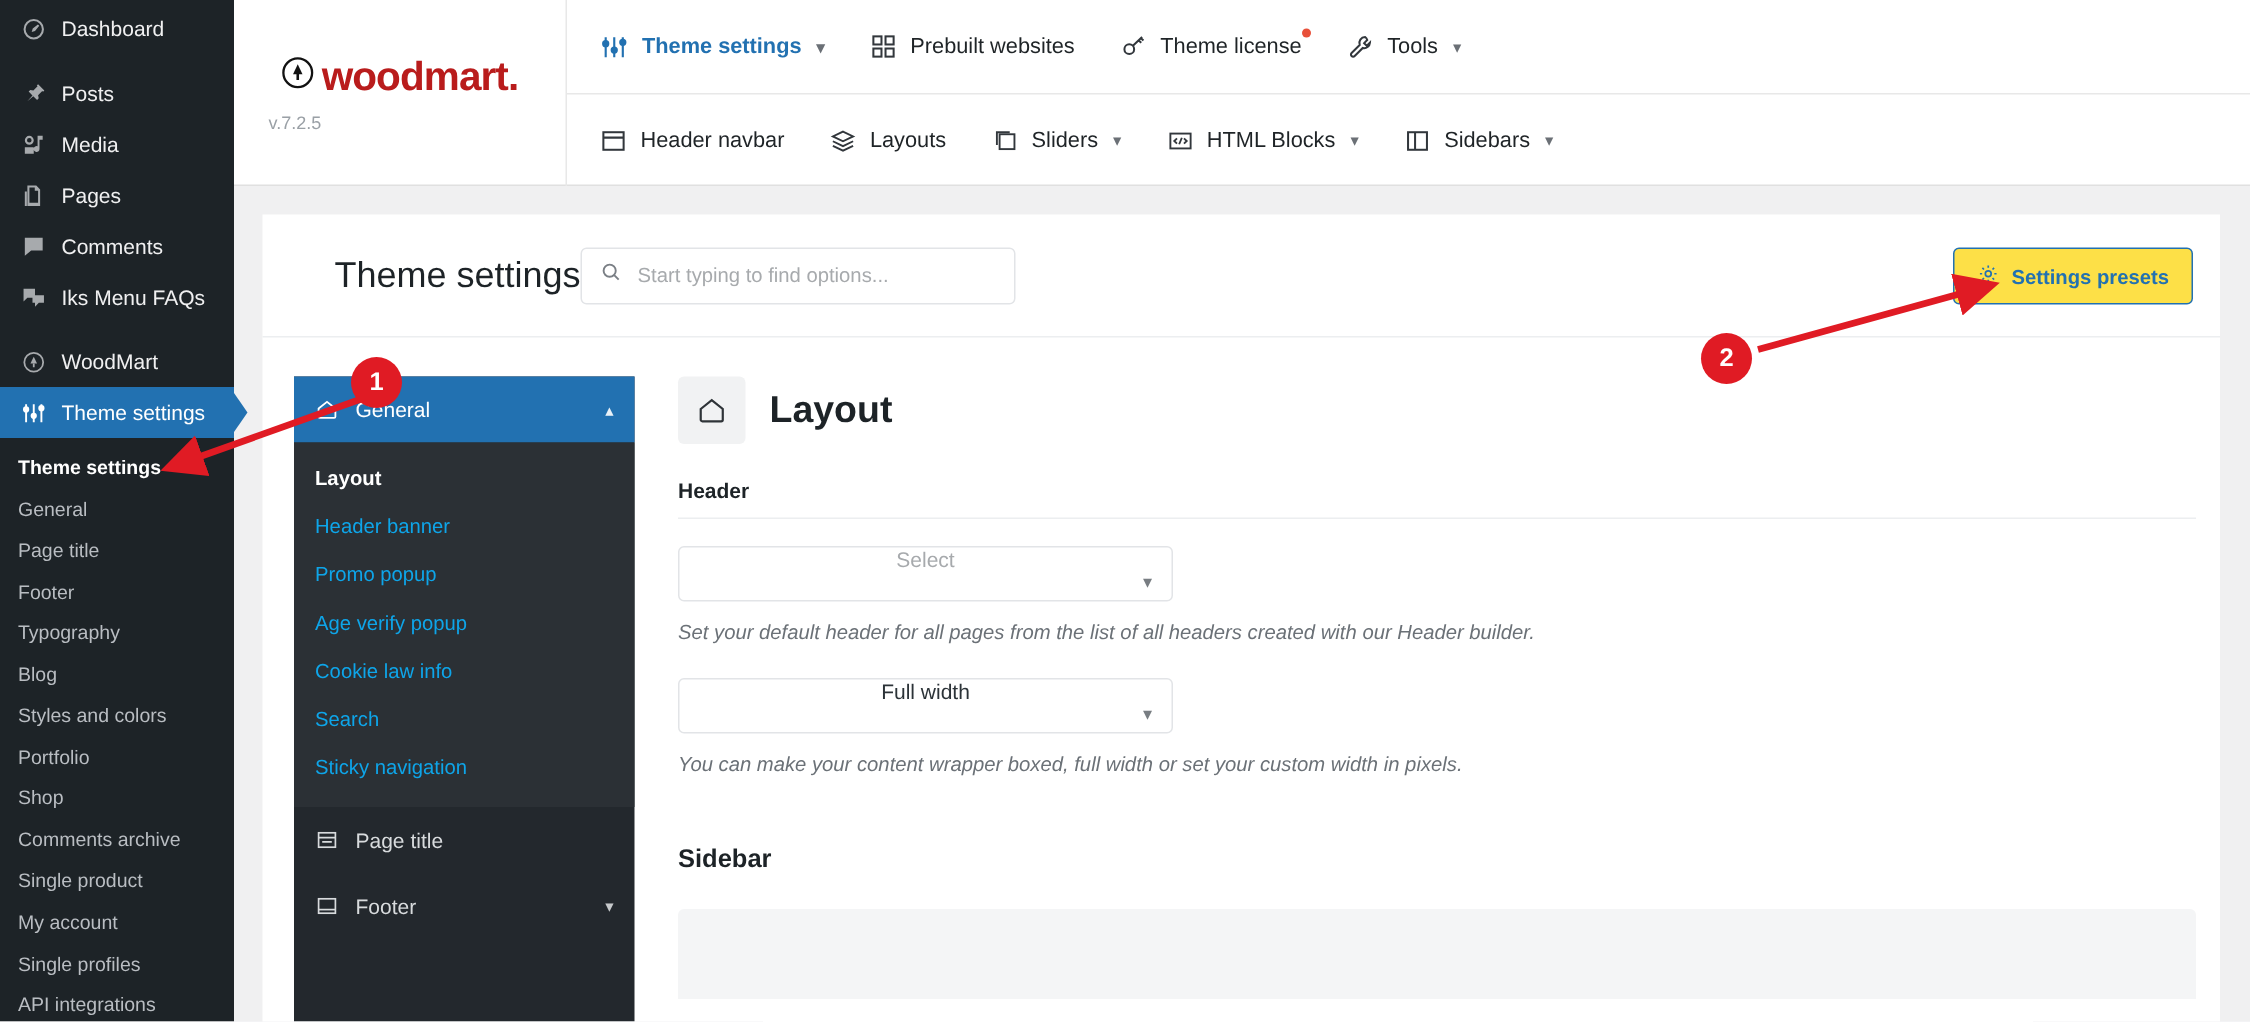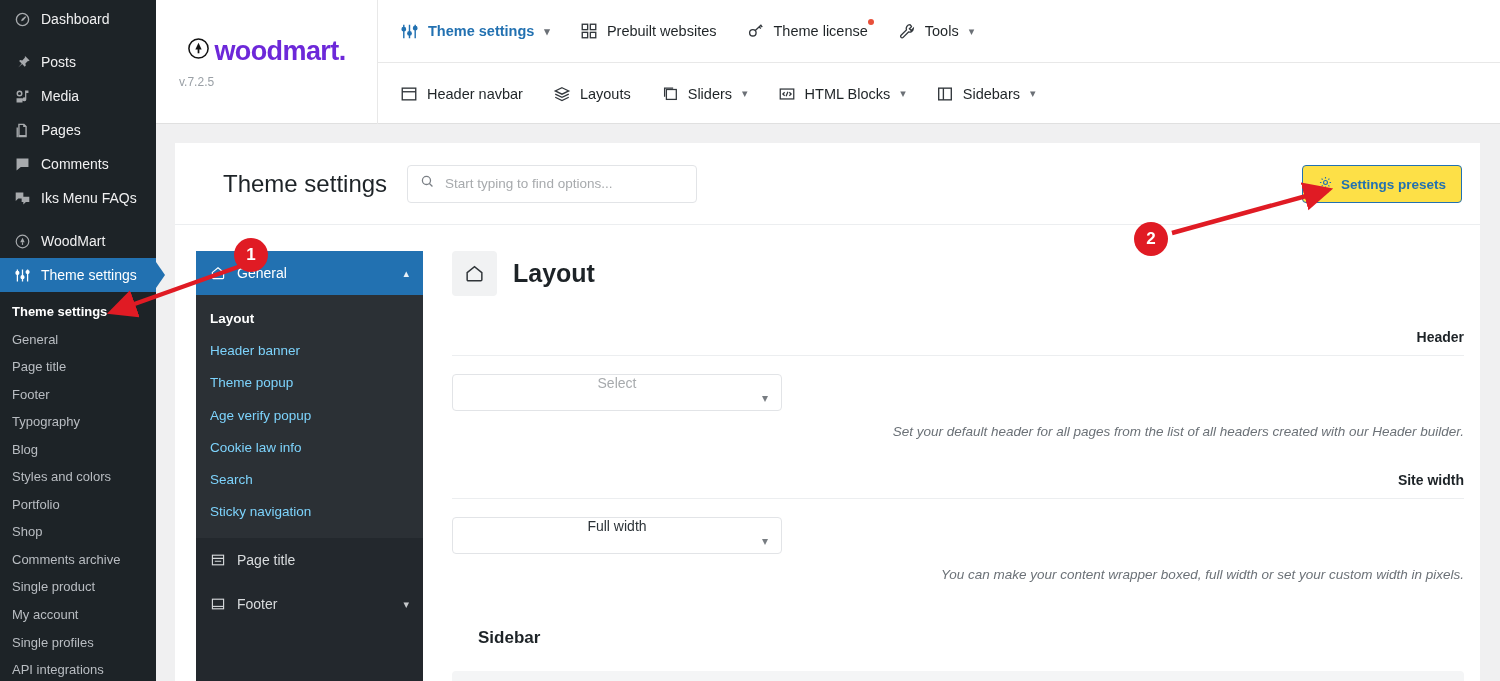--- a/index.html
+++ b/index.html
@@ -54,21 +54,21 @@
   }
   .brand {
     position: absolute; left: 0; top: 0;
     width: 222px; height: 124px;
     border-right: 1px solid #e8e8e8;
     display: flex; flex-direction: column;
     align-items: center; justify-content: center;
   }
   .brand-logo {
     display: flex; align-items: center; gap: 4px;
-    font-size: 27px; font-weight: bold; color: #6d28d9;
+    font-size: 27px; font-weight: bold; color: #b91c1c;
     letter-spacing: -0.6px;
   }
   .brand-ver { font-size: 12px; color: #9aa0a6; margin-top: 8px; align-self: flex-start; margin-left: 23px; }
 
   .tb-rows { position: absolute; left: 222px; top: 0; right: 0; height: 124px; }
   .tb-row {
     display: flex; align-items: center;
     height: 62px; padding-left: 22px; gap: 30px;
   }
   .tb-row.second { border-top: 1px solid #e8e8e8; }
@@ -93,21 +93,21 @@
     width: 1305px; height: 560px;
     background: #fff;
   }
   .card-head {
     height: 82px; display: flex; align-items: center;
     padding: 0 0 0 48px; border-bottom: 1px solid #eceef0;
     position: relative;
   }
   .page-title { font-size: 24px; color: #1d2327; font-weight: normal; }
   .search-box {
-    margin-left: 20px; width: 290px; height: 38px;
+    width: 290px; height: 38px;
     border: 1px solid #e2e4e7; border-radius: 4px;
     display: flex; align-items: center; gap: 10px;
     padding: 0 12px;
   }
   .search-box input {
     border: 0; outline: 0; font-size: 13.5px; color: #50575e;
     font-family: "Liberation Sans", sans-serif; width: 100%;
     background: transparent;
   }
   .search-box input::placeholder { color: #a7aaad; }
@@ -131,55 +131,55 @@
     display: flex; align-items: center;
     height: 44px; padding: 0 14px; gap: 10px;
     font-size: 14px; color: #d8dbdd;
   }
   .opt-group-head.on { background: #2271b1; color: #fff; }
   .opt-group-head .gh-ico { display: flex; color: inherit; width: 17px; }
   .opt-group-head .gh-chev { margin-left: auto; font-size: 11px; opacity: .9; }
   .opt-sublist { background: #2b3035; padding: 8px 0 10px; }
   .opt-sub {
     display: block; padding: 8px 14px 8px 14px;
-    font-size: 13.5px; color: #7dd3fc; line-height: 1.2;
+    font-size: 13.5px; color: #0ea5e9; line-height: 1.2;
   }
   .opt-sub.cur { color: #fff; font-weight: bold; }
 
   
   .opts {
     position: absolute; left: 452px; top: 251px;
     width: 1012px; height: 430px;
   }
   .opt-title-row { display: flex; align-items: center; gap: 16px; }
   .opt-title-ico {
     width: 45px; height: 45px; background: #f1f2f3;
     border-radius: 4px; display: flex;
     align-items: center; justify-content: center; color: #2f3438;
   }
   .opt-title { font-size: 25px; color: #1d2327; }
-  .field { margin-top: 33px; text-align: right; }
+  .field { margin-top: 23px; }
   .field-label {
     font-size: 14px; font-weight: bold; color: #1d2327;
     padding-bottom: 10px; border-bottom: 1px solid #eceef0;
   }
   .select-ctl {
     margin-top: 18px; width: 330px; height: 37px;
     border: 1px solid #e2e4e7; border-radius: 4px;
     display: flex; align-items: center; padding: 0 13px;
     font-size: 14px; color: #2c3338; flex-direction: column;
   }
   .select-ctl.placeholder { color: #a7aaad; }
   .select-ctl .sc-chev { margin-left: auto; color: #787d82; font-size: 12px; }
   .field-desc {
     margin-top: 13px; font-size: 13.5px; color: #6b7177;
     font-style: italic;
   }
   .section-head {
-    margin-top: 46px; font-size: 17px; font-weight: bold; color: #1d2327; margin-left: 26px;
+    margin-top: 46px; font-size: 17px; font-weight: bold; color: #1d2327;
   }
   .grey-panel {
     margin-top: 23px; height: 60px; background: #f4f5f6;
     border-radius: 4px 4px 0 0;
   }
 
   
   .anno-svg { position: absolute; left: 0; top: 0; width: 1500px; height: 681px; pointer-events: none; }
   .marker {
     position: absolute; width: 34px; height: 34px; border-radius: 50%;
@@ -435,21 +435,21 @@
         <svg width="16" height="16" viewBox="0 0 20 20" fill="none" stroke="currentColor" stroke-width="1.5">
             <path d="M3 9.2L10 3.6l7 5.6V16a1 1 0 01-1 1H4a1 1 0 01-1-1V9.2z"></path>
           </svg>
       </span>
       <span>General</span>
       <span class="gh-chev">▴</span>
     </div>
     <div class="opt-sublist">
       <a class="opt-sub cur">Layout</a>
       <a class="opt-sub">Header banner</a>
-      <a class="opt-sub">Theme popup</a>
+      <a class="opt-sub">Promo popup</a>
       <a class="opt-sub">Age verify popup</a>
       <a class="opt-sub">Cookie law info</a>
       <a class="opt-sub">Search</a>
       <a class="opt-sub">Sticky navigation</a>
     </div>
     <div class="opt-group-head">
       <span class="gh-ico">
         <svg width="16" height="16" viewBox="0 0 20 20" fill="none" stroke="currentColor" stroke-width="1.4">
             <rect x="3" y="4" width="14" height="12"></rect>
             <path d="M3 8h14M6 11.5h8"></path>
@@ -482,21 +482,20 @@
     <div class="field">
       <div class="field-label">Header</div>
       <div class="select-ctl placeholder">
         <span>Select</span>
         <span class="sc-chev">▾</span>
       </div>
       <div class="field-desc">Set your default header for all pages from the list of all headers created with our Header builder.</div>
     </div>
 
     <div class="field">
-      <div class="field-label">Site width</div>
       <div class="select-ctl">
         <span>Full width</span>
         <span class="sc-chev">▾</span>
       </div>
       <div class="field-desc">You can make your content wrapper boxed, full width or set your custom width in pixels.</div>
     </div>
 
     <div class="section-head">Sidebar</div>
     <div class="grey-panel"></div>
   </section>

